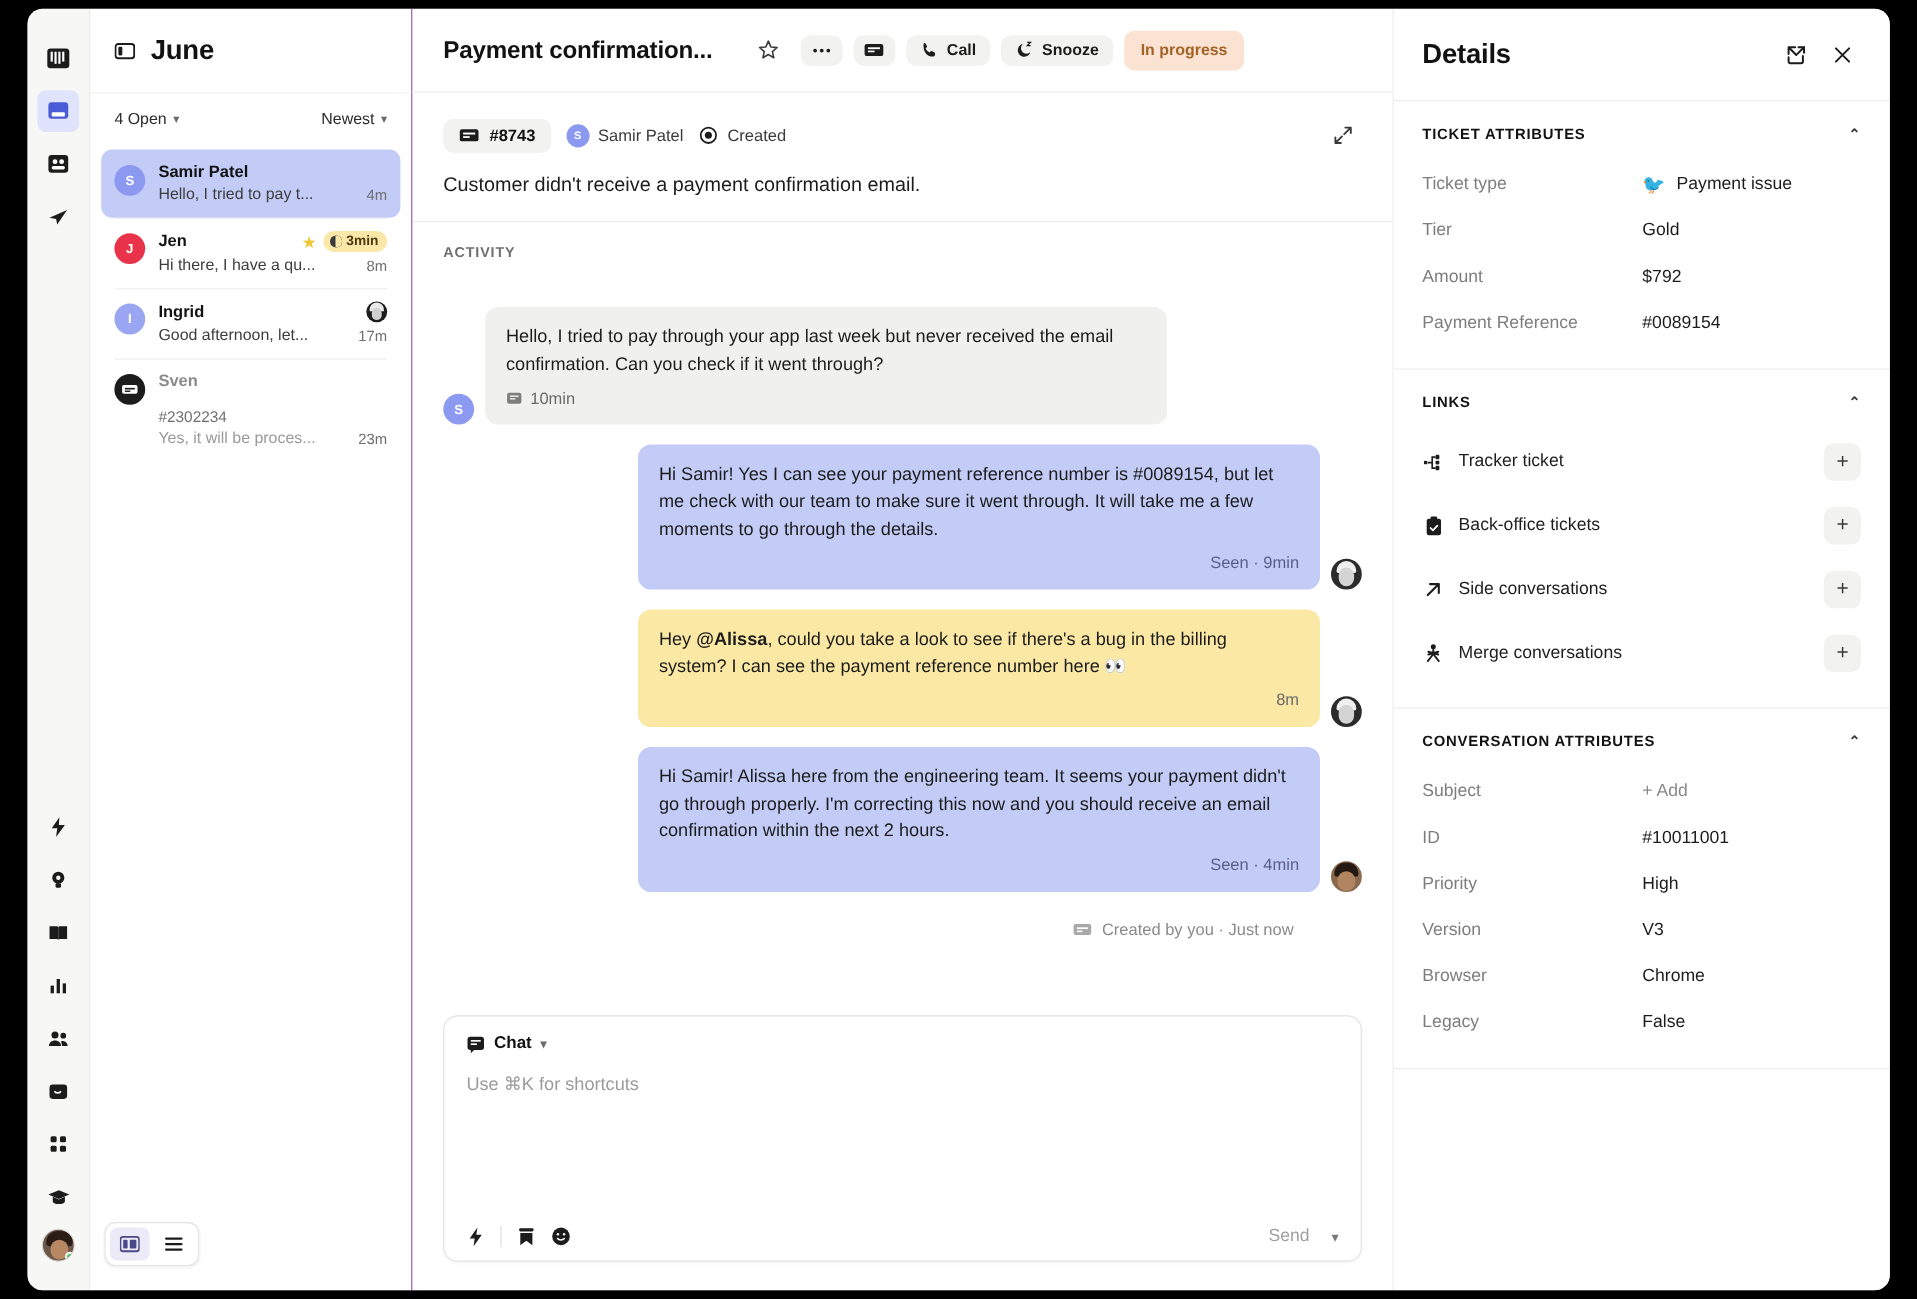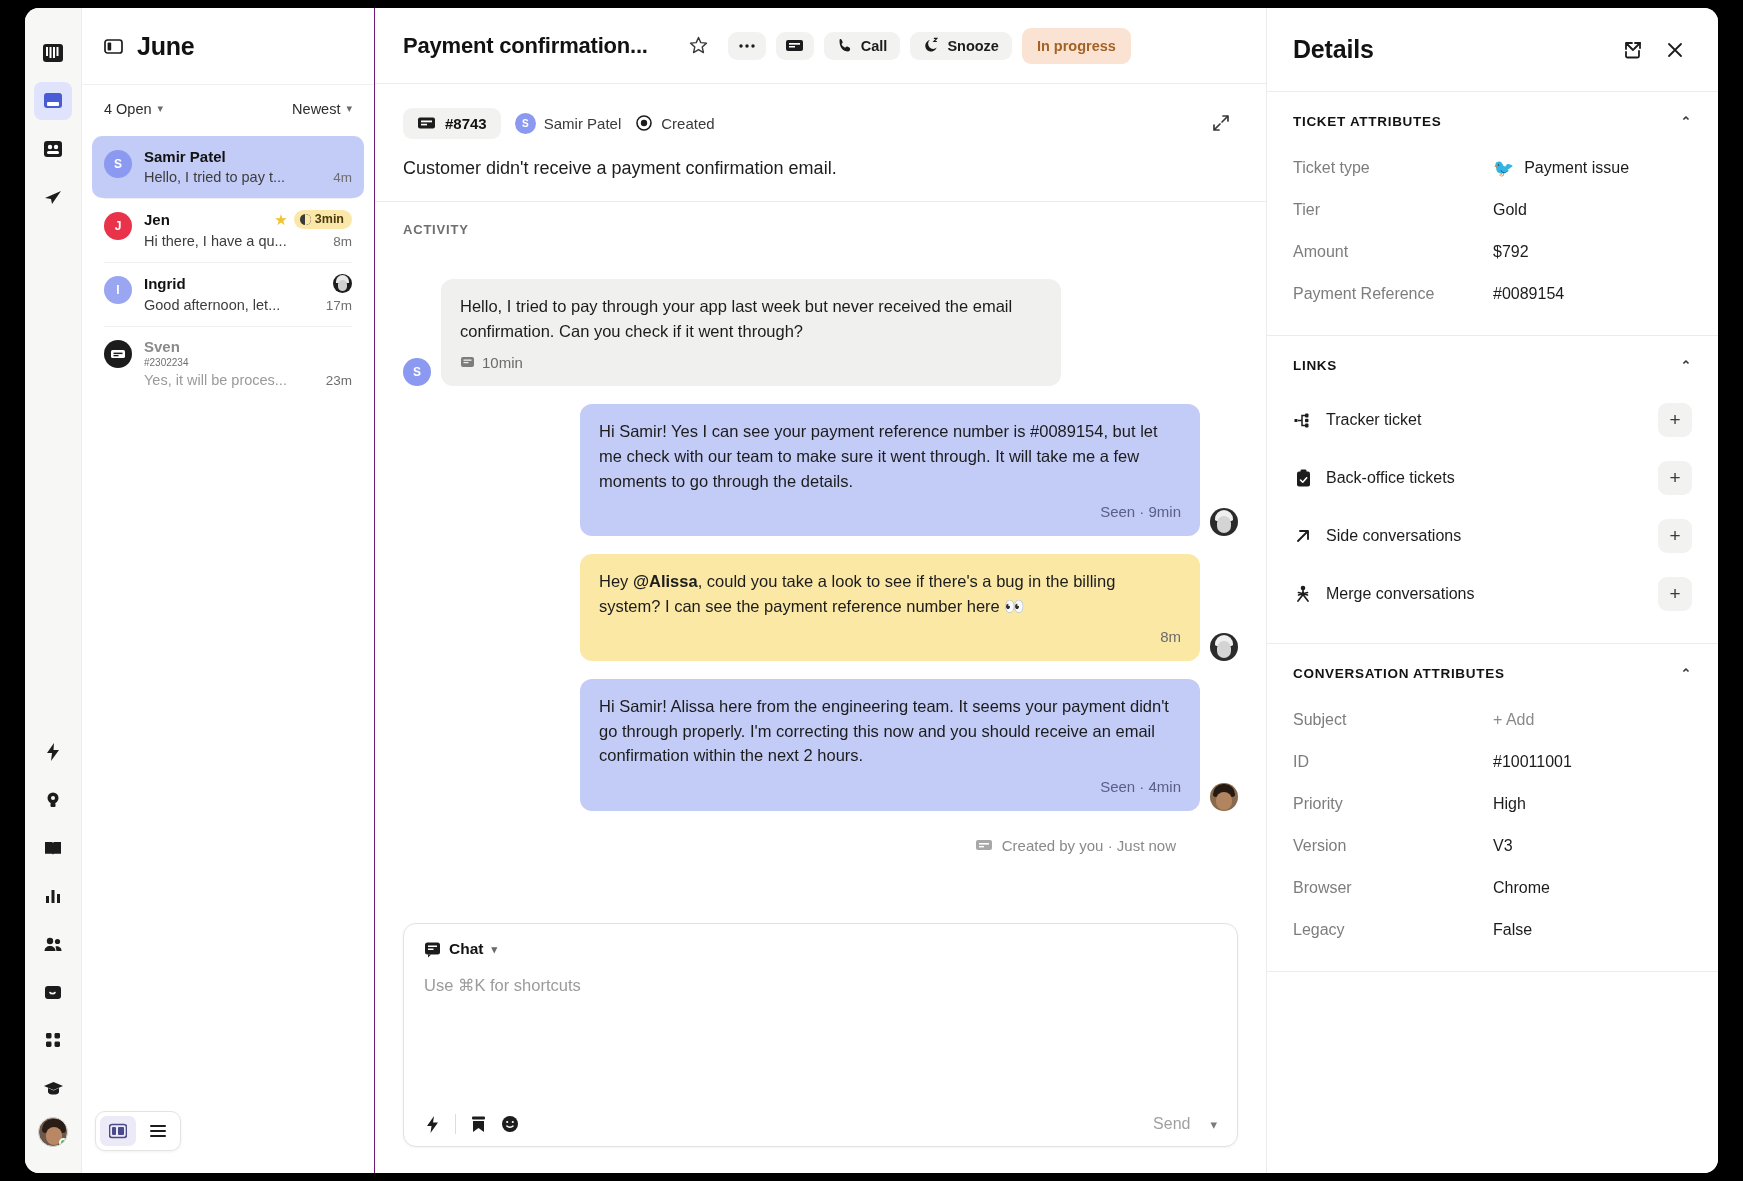--- a/index.html
+++ b/index.html
@@ -102,21 +102,21 @@
   .conv-row1 { display: flex; align-items: center; gap: 6px; }
   .conv-name { font-size: 15px; font-weight: 700; color: #121212; flex: 1 1 auto; }
   .conv-name.muted { font-weight: 600; color: #8a8a8a; }
   .conv-row2 { display: flex; align-items: flex-end; gap: 8px; margin-top: 4px; }
   .conv-preview {
     font-size: 14.5px; color: #3d3d3d; flex: 1 1 auto;
     white-space: nowrap; overflow: hidden; text-overflow: ellipsis;
   }
   .conv-preview.dim { color: #9a9a9a; }
   .conv-time { font-size: 13.5px; color: #6f6f6f; flex: 0 0 auto; }
-  .conv-sub { font-size: 10px; color: #6f6f6f; margin-top: 2px; }
+  .conv-sub { font-size: 14px; color: #6f6f6f; margin-top: 16px; }
   .star-icon { color: #f0c330; font-size: 15px; }
   .sla-badge {
     background: #fbe7a8; color: #4a3a10;
     border-radius: 10px; padding: 2px 8px 3px 6px;
     font-size: 12.5px; font-weight: 600;
     display: flex; align-items: center; gap: 4px;
   }
   .sla-badge .moon { width:11px; height:11px; border-radius:50%; background:#3a3a3a; display:inline-block; position:relative; overflow:hidden;}
   .sla-badge .moon::after{content:"";position:absolute;left:5px;top:0;width:6px;height:11px;background:#fbe7a8;border-radius:0 6px 6px 0;}
   .mini-avatar {

